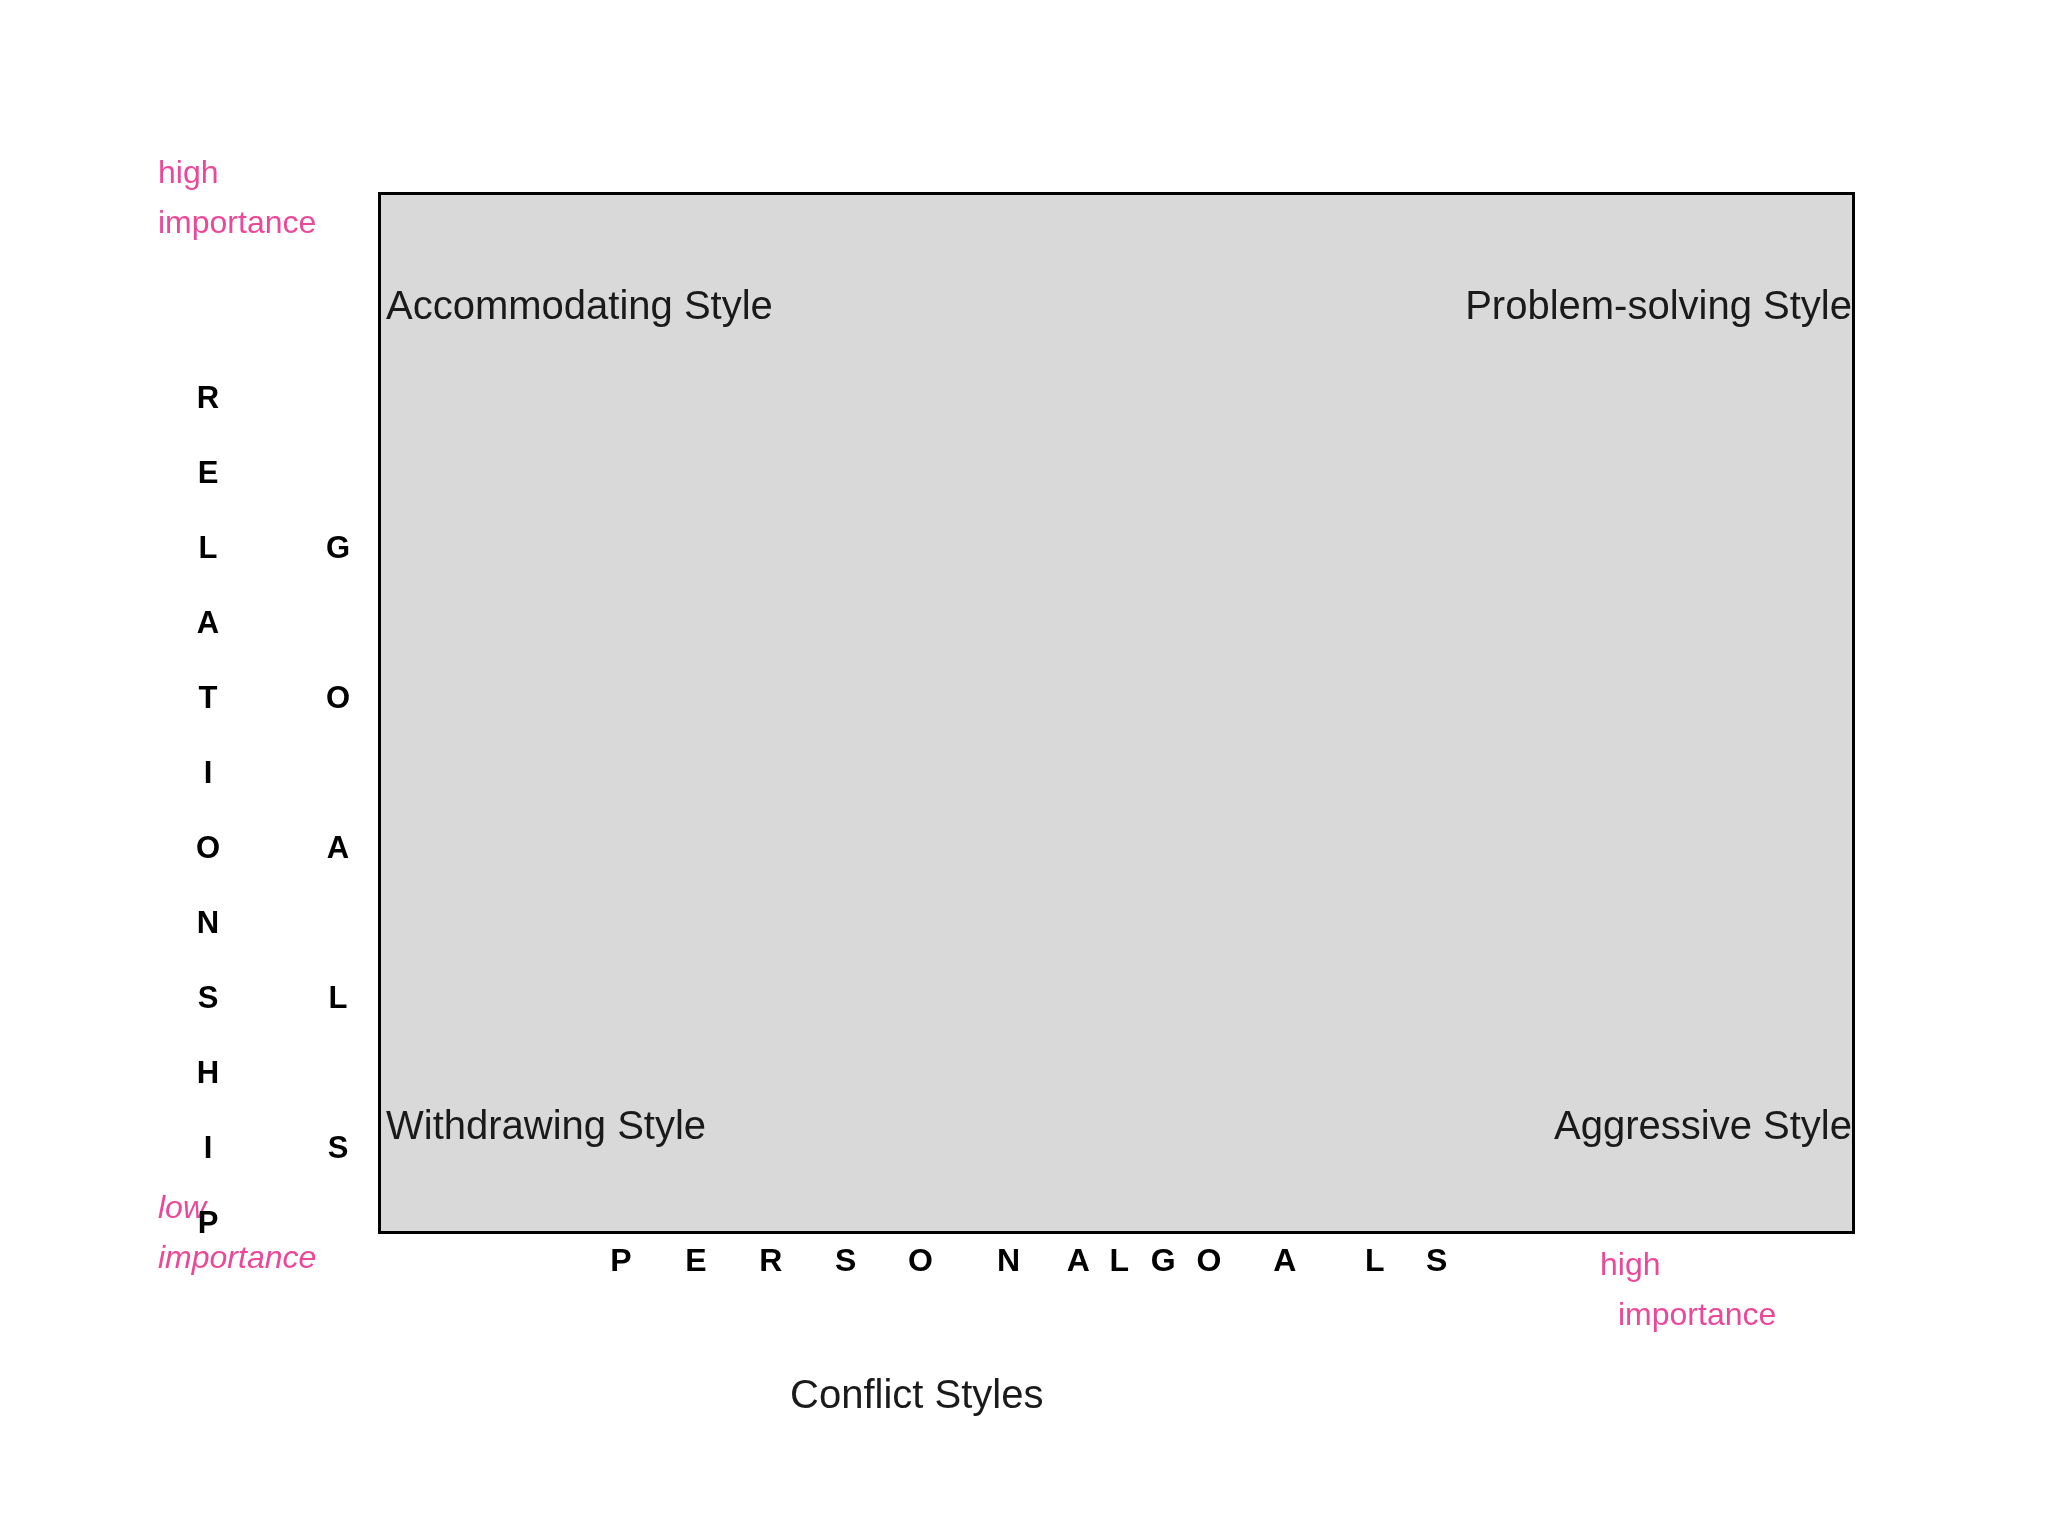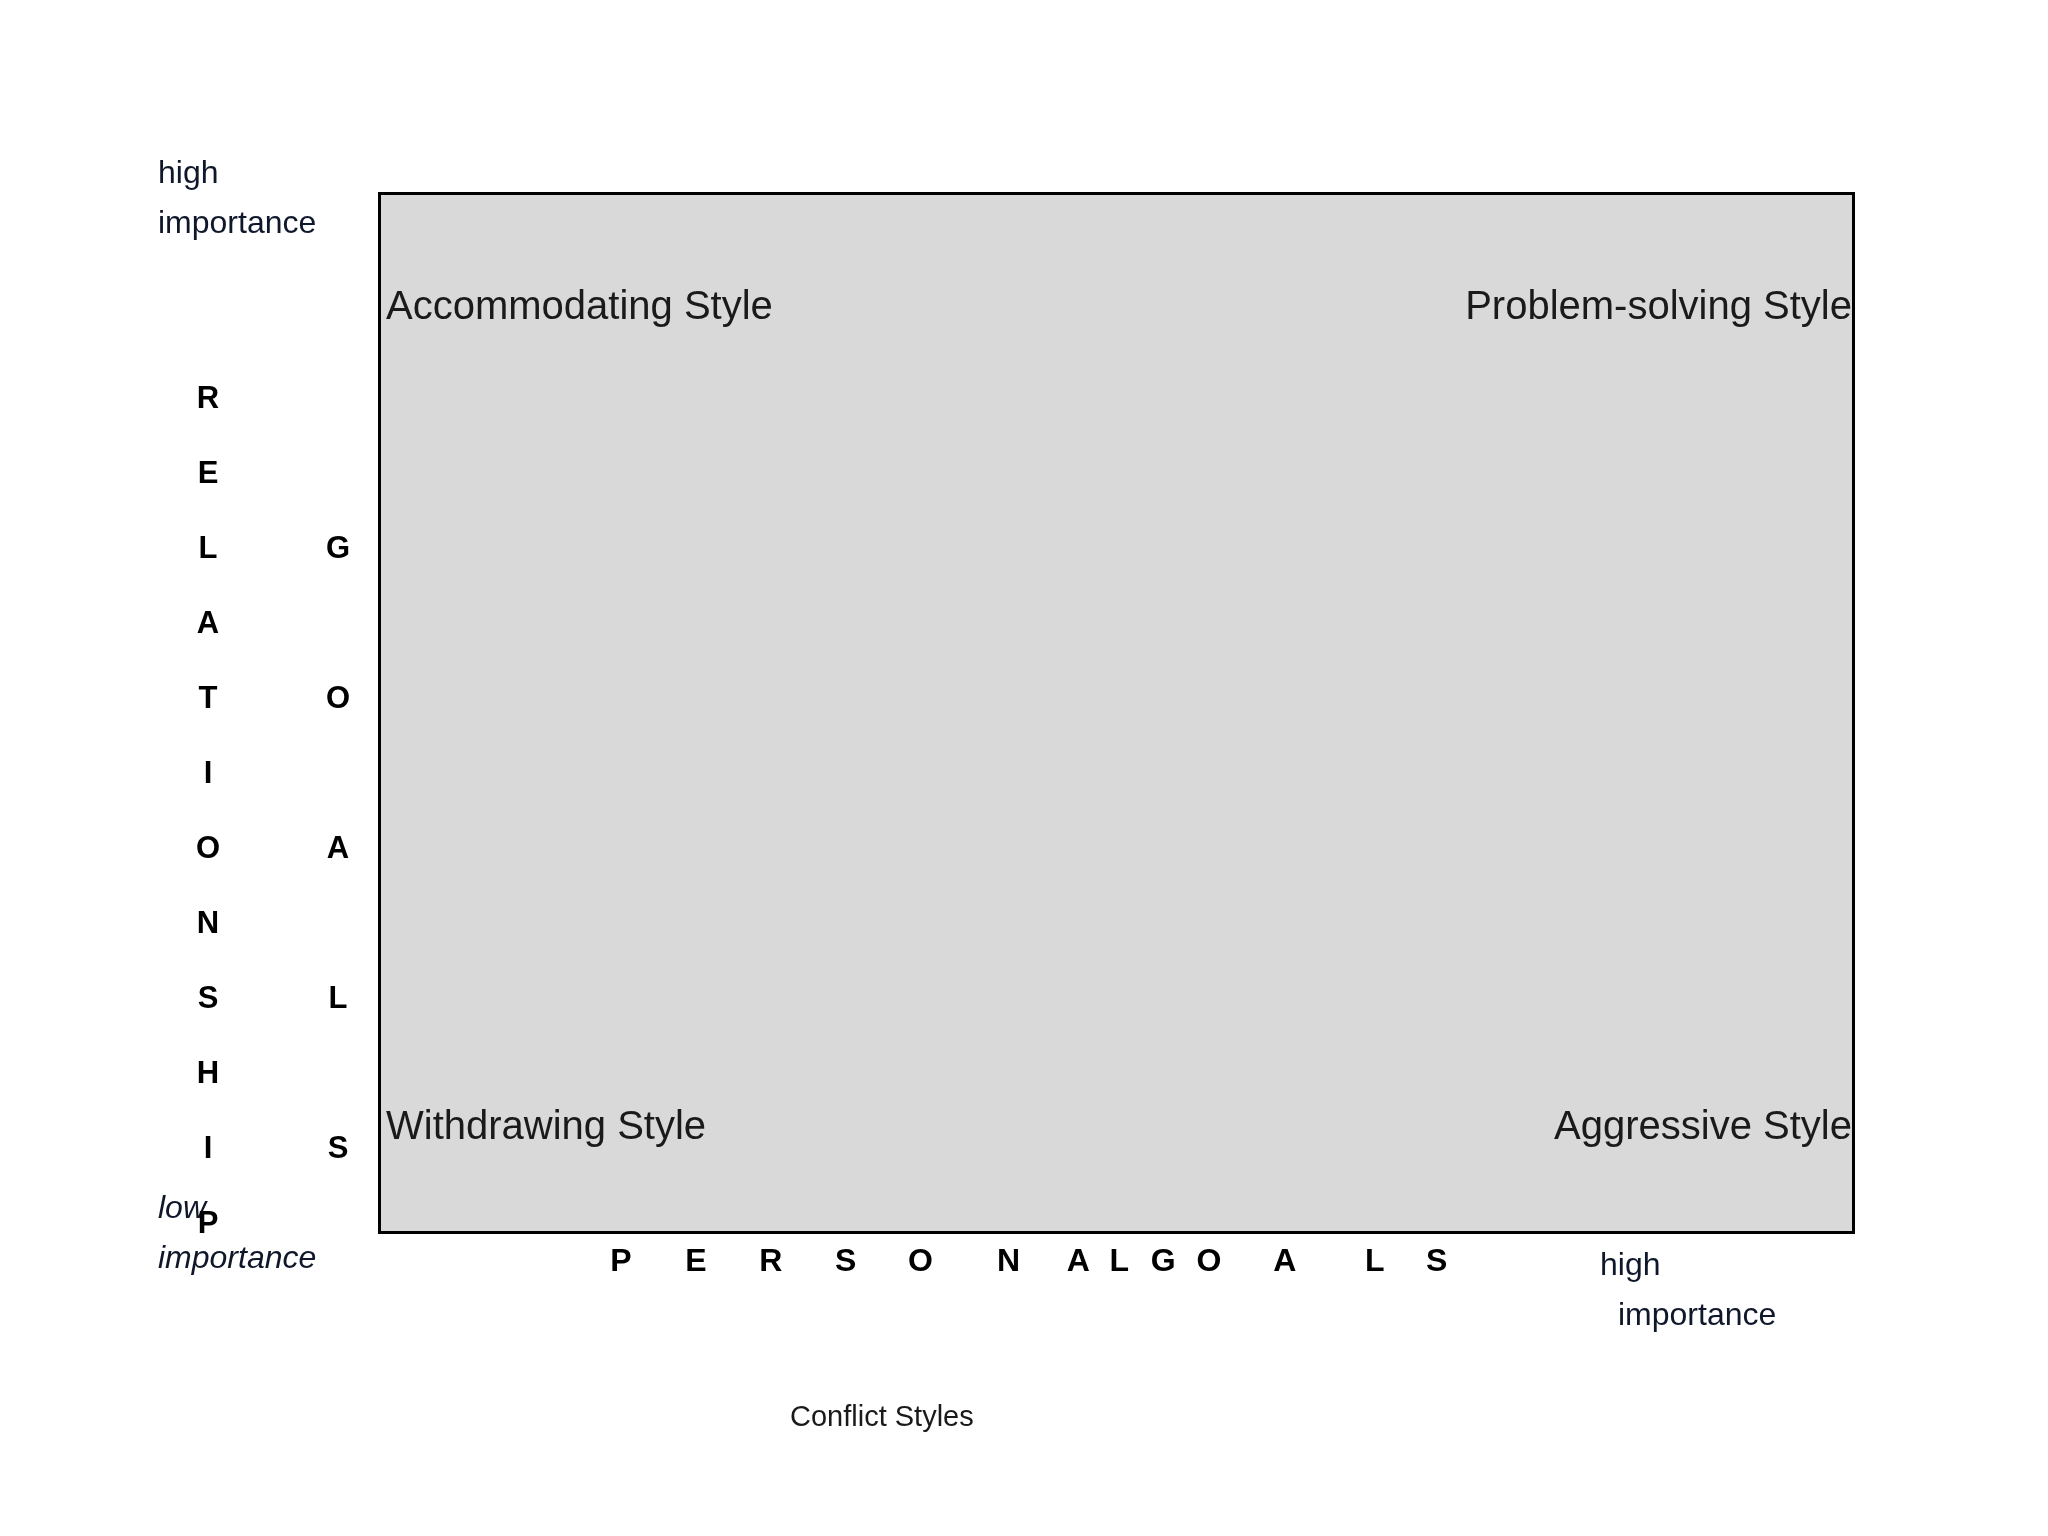--- a/index.html
+++ b/index.html
@@ -46,21 +46,21 @@
   .quad-c  { left: 790px;  top: 700px; }
   .quad-bl { left: 386px;  top: 1105px; }
   .quad-br { right: 196px; top: 1105px; }
 
   
   .corner-note {
     position: absolute;
     font-size: 32px;
     line-height: 1.55;
     white-space: nowrap;
-    color: #0f172a;
+    color: #ec4899;
   }
   .note-high-left  { left: 158px; top: 148px; }
   .note-low-left   { left: 158px; top: 1183px; font-style: italic; }
   .note-high-right { left: 1600px; top: 1240px; }
   .note-high-right .ln2 { padding-left: 18px; }
 
   
   .vcol {
     position: absolute;
     display: flex;
@@ -90,24 +90,23 @@
   .haxis .hl {
     display: inline-block;
     text-align: center;
   }
 
   
   .caption {
     position: absolute;
     left: 790px;
     top: 1372px;
-    font-size: 29px;
+    font-size: 40px;
     white-space: nowrap;
     color: #1a1a1a;
-    margin-top: 28px;
   }
 </style>
 </head>
 <body>
 
 <div id="diagram">
 
   <div class="corner-note note-high-left">
     <div class="ln1">high</div>
     <div class="ln2">importance</div>

